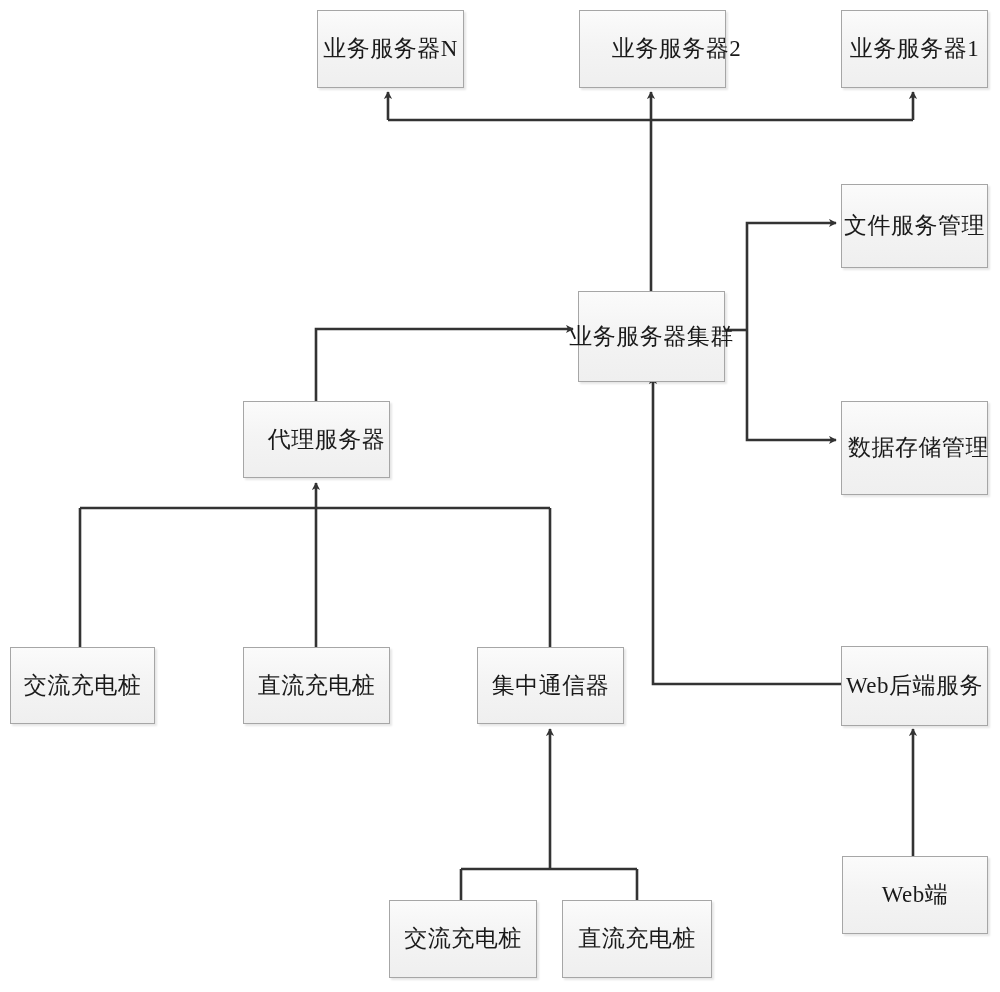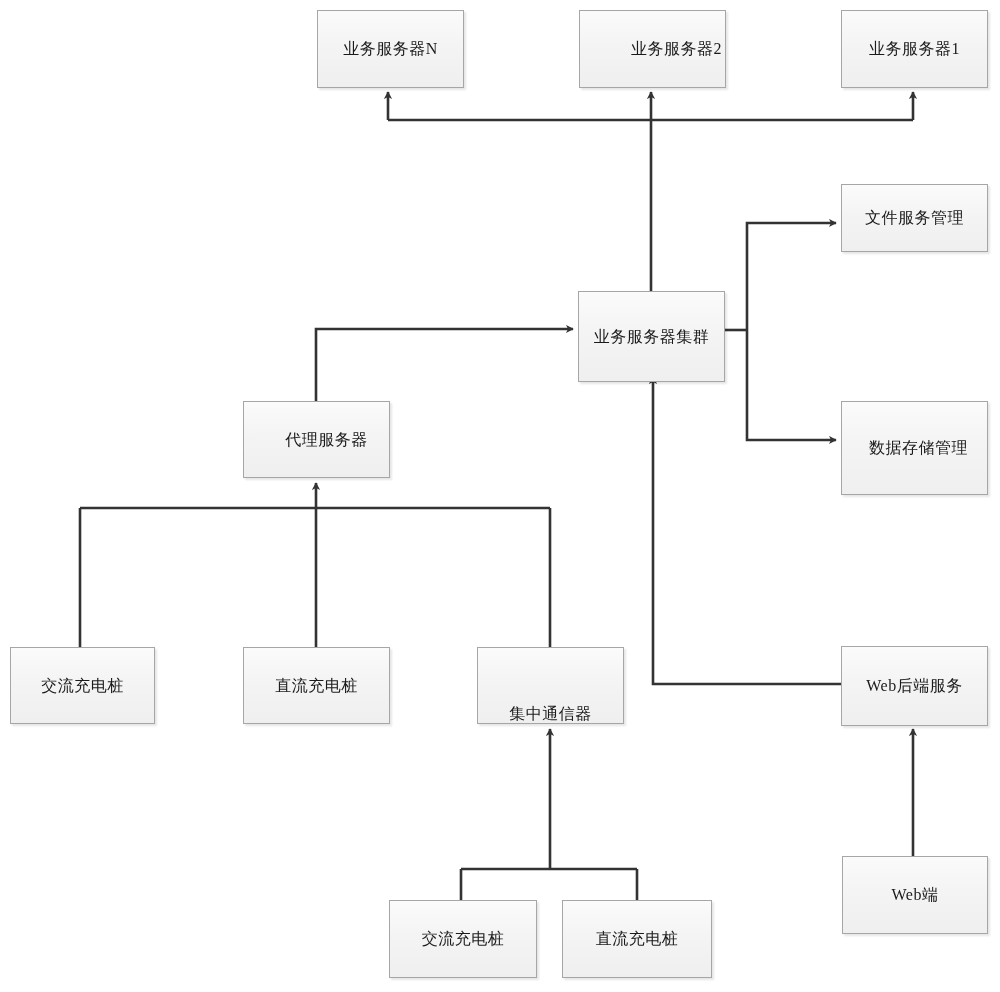--- a/index.html
+++ b/index.html
@@ -30,21 +30,21 @@
     position: absolute;
     box-sizing: border-box;
     display: flex;
     align-items: center;
     justify-content: center;
     text-align: center;
     border: 1px solid #a6a6a6;
     background: linear-gradient(to bottom, #fbfbfb 0%, #f4f4f4 45%, #efefef 100%);
     box-shadow: 2px 2px 2px rgba(0,0,0,0.10);
     color: #1a1a1a;
-    font-size: 16px;
+    font-size: 23px;
     line-height: 1.2;
     letter-spacing: 0.5px;
     z-index: 2;
   }
   .node-label {
     display: block;
     padding: 0 4px;
     white-space: nowrap;
   }
 </style>
@@ -95,21 +95,21 @@
   </div>
 
   <div class="node" style="left:579px; top:10px; width:147px; height:78px;padding-left:48px;">
     <span class="node-label">业务服务器2</span>
   </div>
 
   <div class="node" style="left:841px; top:10px; width:147px; height:78px;">
     <span class="node-label">业务服务器1</span>
   </div>
 
-  <div class="node" style="left:841px; top:184px; width:147px; height:68px;">
+  <div class="node" style="left:841px; top:184px; width:147px; height:84px;">
     <span class="node-label">文件服务管理</span>
   </div>
 
   <div class="node" style="left:578px; top:291px; width:147px; height:91px;">
     <span class="node-label">业务服务器集群</span>
   </div>
 
   <div class="node" style="left:841px; top:401px; width:147px; height:94px;padding-left:8px;">
     <span class="node-label">数据存储管理</span>
   </div>
@@ -119,21 +119,21 @@
   </div>
 
   <div class="node" style="left:10px; top:647px; width:145px; height:77px;">
     <span class="node-label">交流充电桩</span>
   </div>
 
   <div class="node" style="left:243px; top:647px; width:147px; height:77px;">
     <span class="node-label">直流充电桩</span>
   </div>
 
-  <div class="node" style="left:477px; top:647px; width:147px; height:77px;align-items:flex-end;">
+  <div class="node" style="left:477px; top:647px; width:147px; height:77px;">
     <span class="node-label">集中通信器</span>
   </div>
 
   <div class="node" style="left:841px; top:646px; width:147px; height:80px;">
     <span class="node-label">Web后端服务</span>
   </div>
 
   <div class="node" style="left:389px; top:900px; width:148px; height:78px;">
     <span class="node-label">交流充电桩</span>
   </div>

